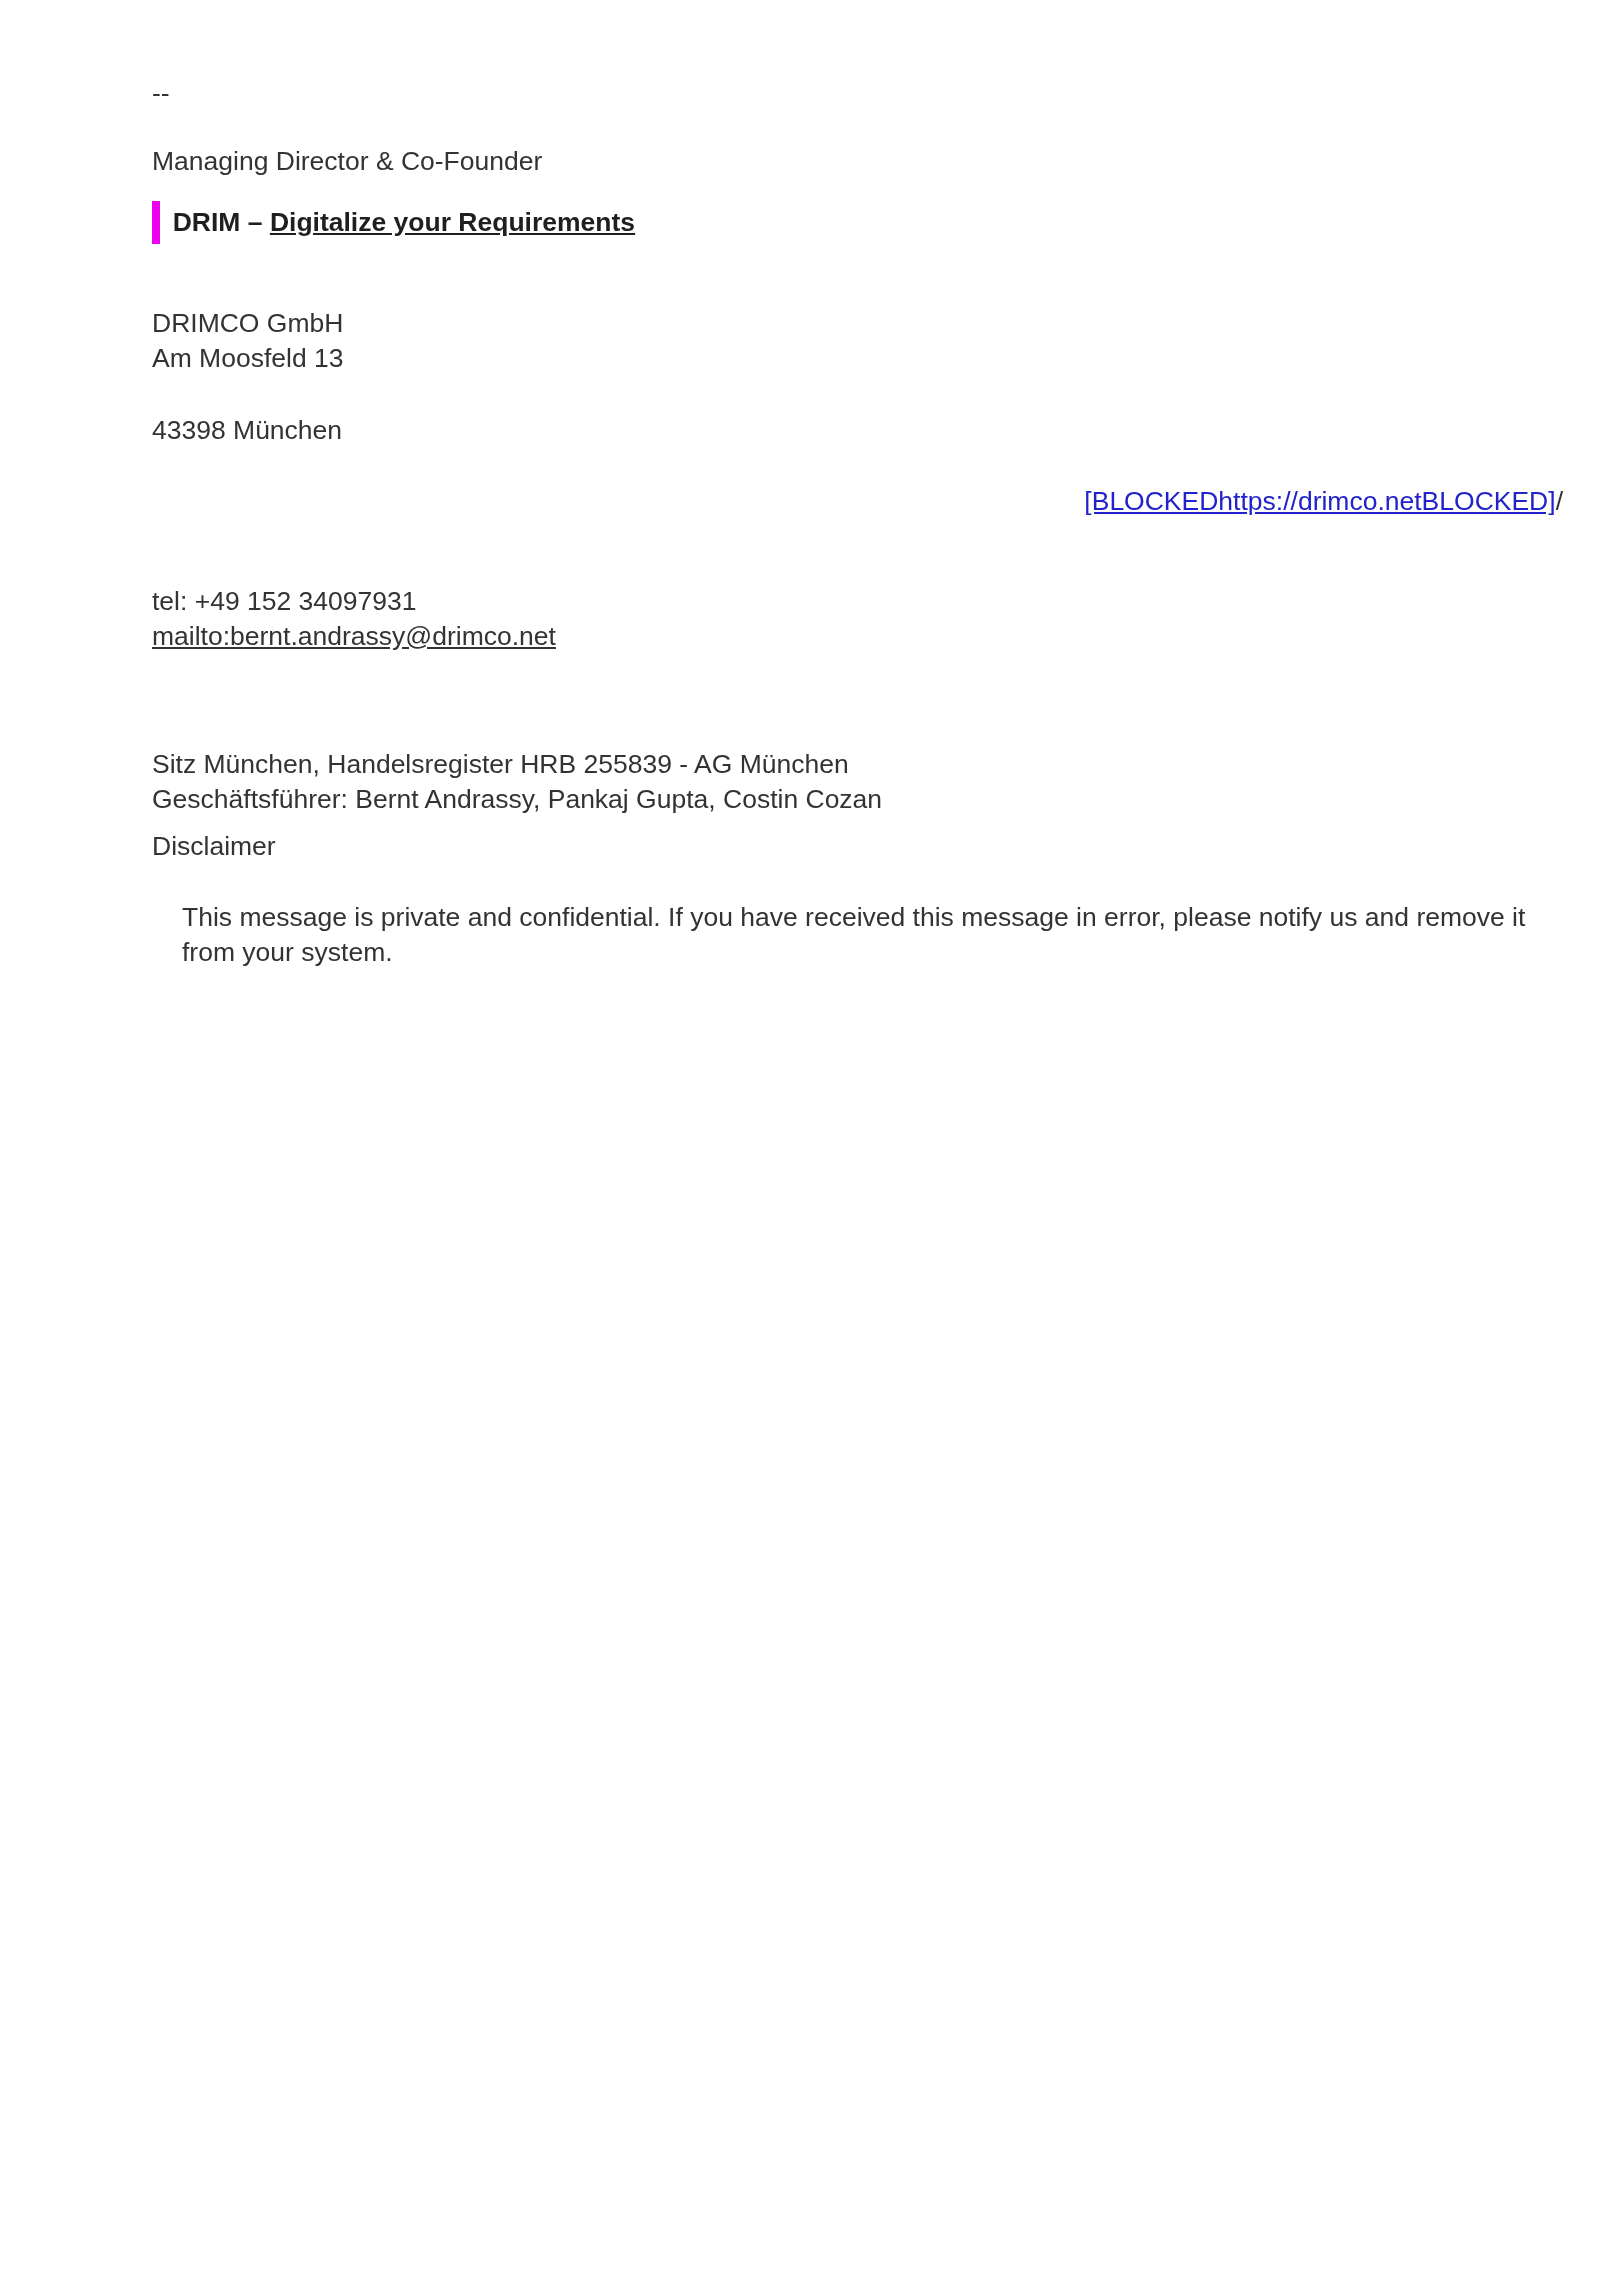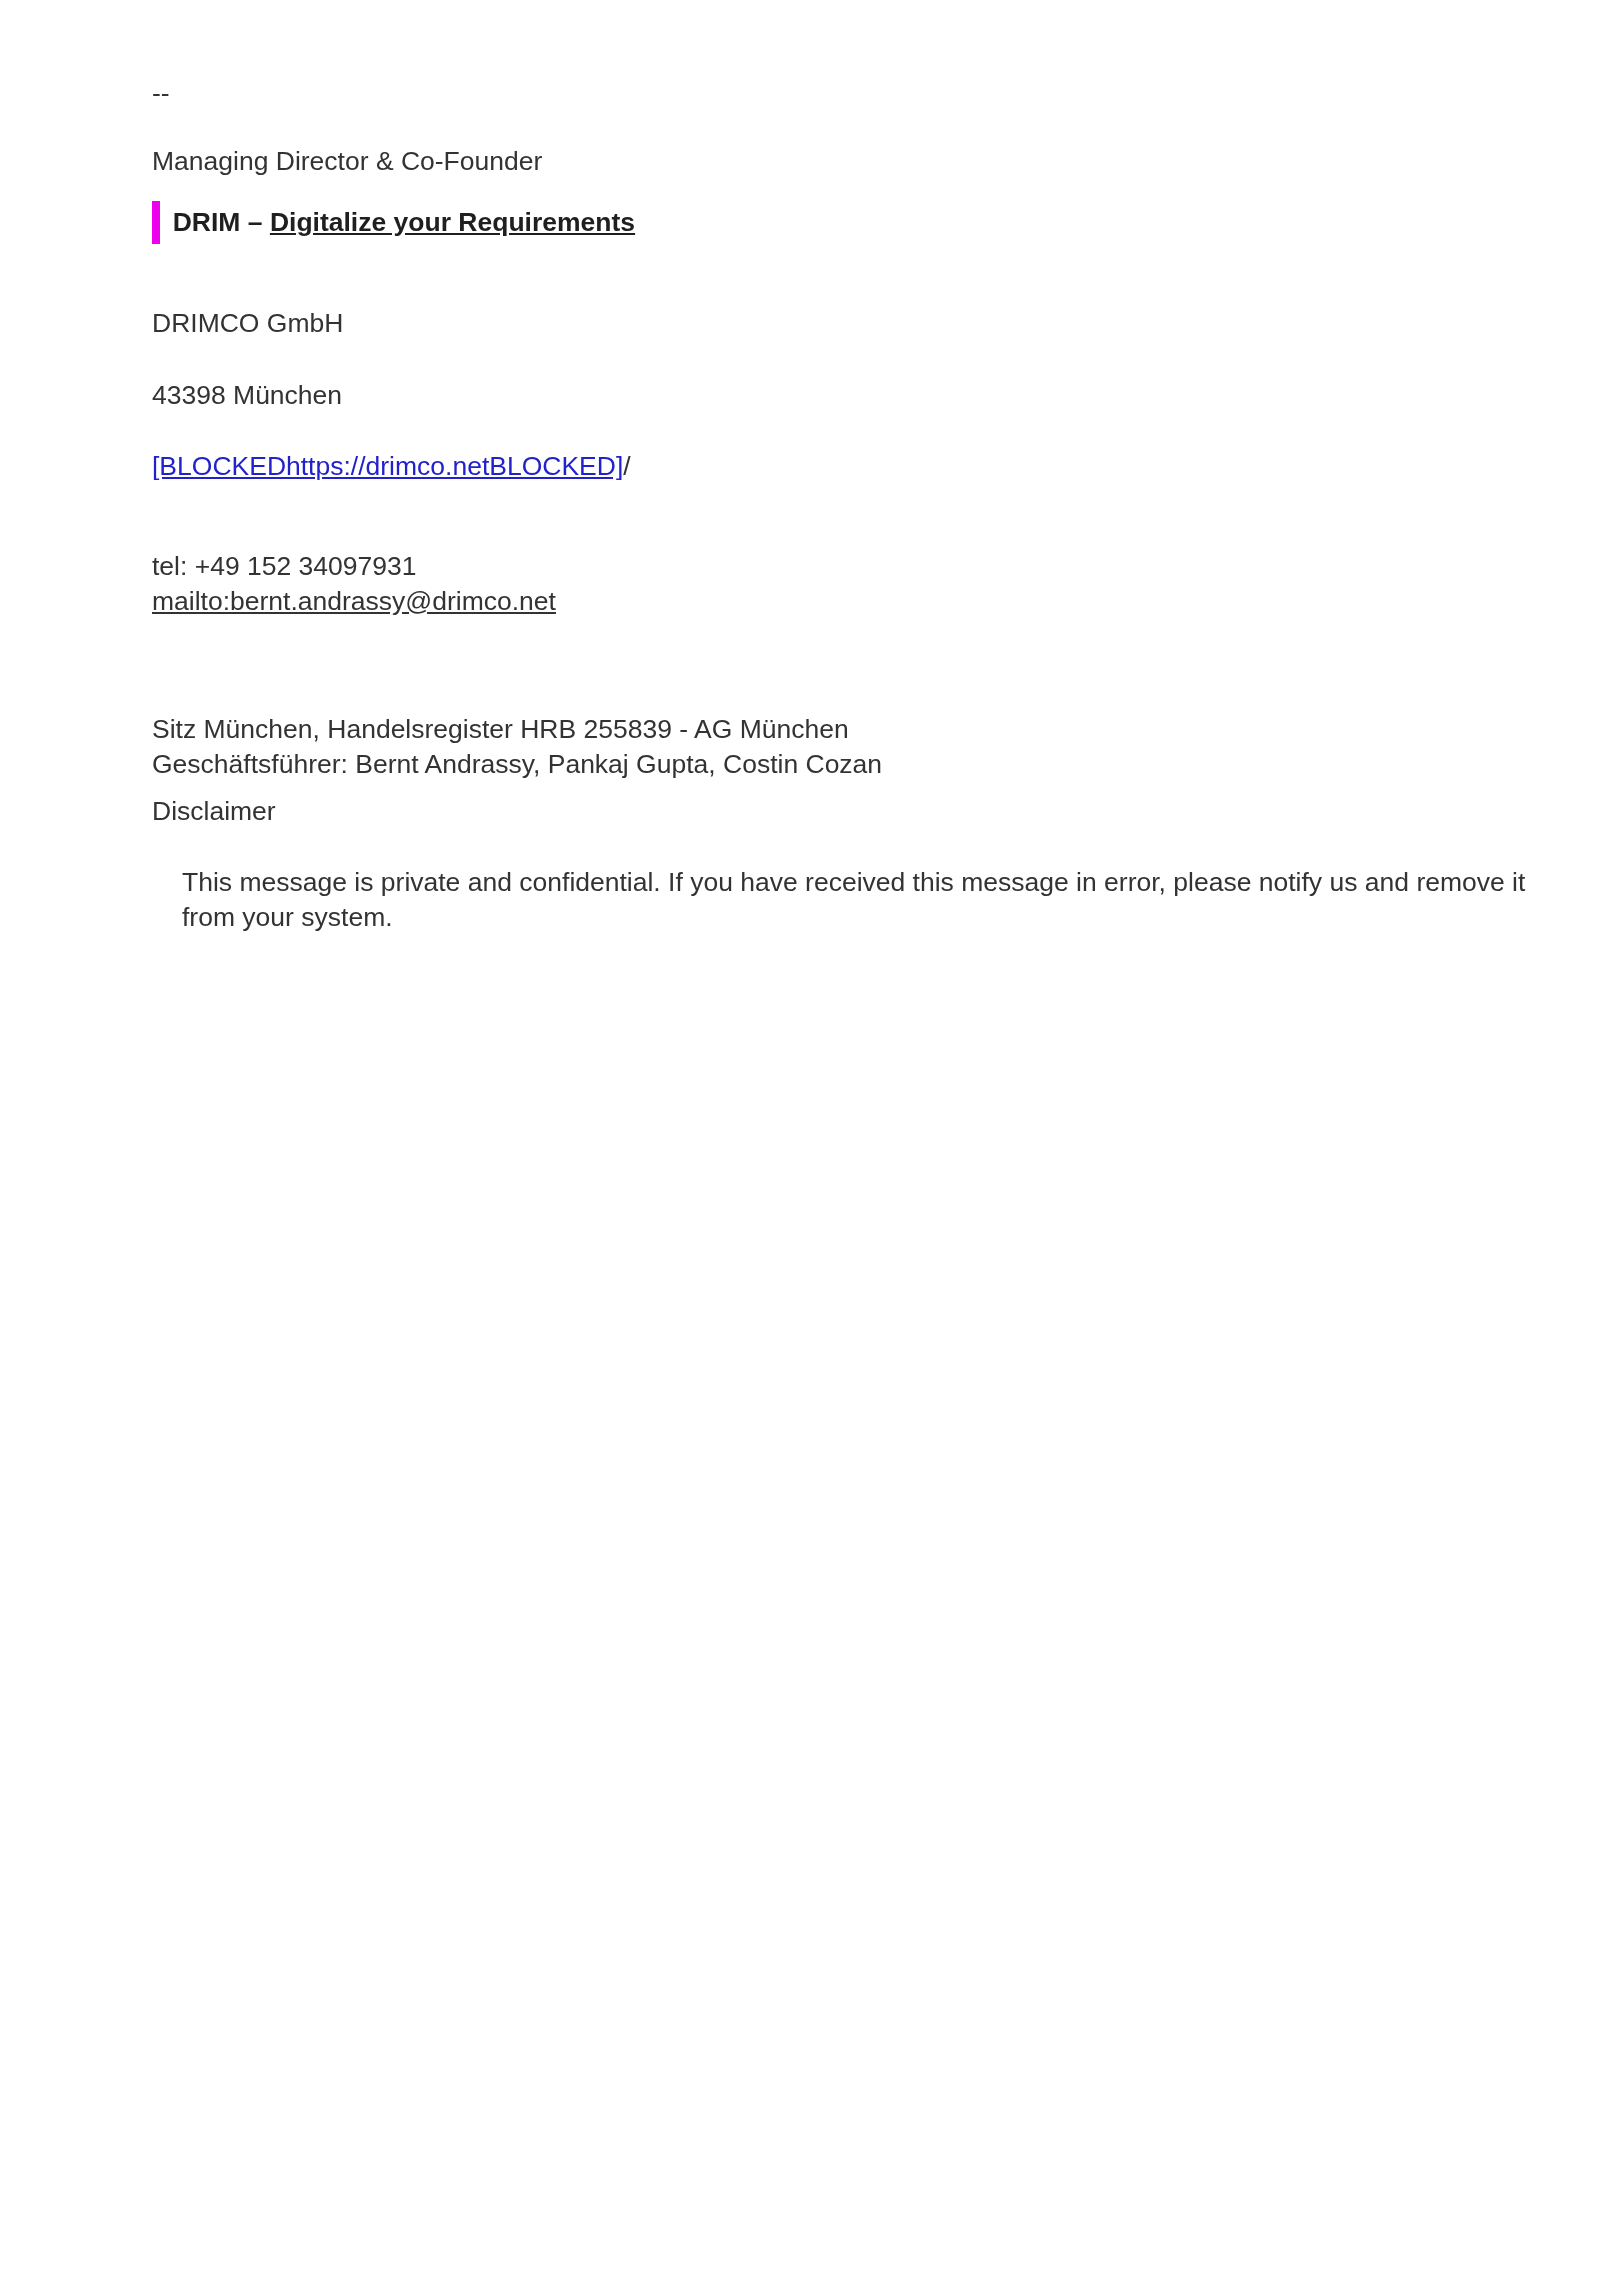--- a/index.html
+++ b/index.html
@@ -34,21 +34,21 @@
     color: #1f1f1f;
   }
   .tagline .slogan {
     color: #1f1f1f;
     text-decoration: underline;
     cursor: pointer;
   }
 
   .company    { margin-top: 62px; }
   .city       { margin-top: 37px; }
-  .website    { margin-top: 36px; }
+  .website    { margin-top: 36px; text-align: right; }
   .website a {
     color: #2222CC;
     text-decoration: underline;
     cursor: pointer;
   }
   .website .suffix { color: #333333; text-decoration: none; }
 
   .contact    { margin-top: 65px; }
   .contact a.email {
     color: #333333;
@@ -70,20 +70,21 @@
 
   <p class="title">Managing Director &amp; Co-Founder</p>
 
   <p class="tagline">
     <span>DRIM –</span>
     <a class="slogan">Digitalize your Requirements</a>
   </p>
 
   <p class="company">
     <span class="bl">DRIMCO GmbH</span>
+    <span class="bl">Am Moosfeld 13</span>
   </p>
 
   <p class="city">43398 München</p>
 
   <p class="website">
     <a>[BLOCKEDhttps://drimco.netBLOCKED]</a><span class="suffix">/</span>
   </p>
 
   <p class="contact">
     <span class="bl">tel: +49 152 34097931</span>

